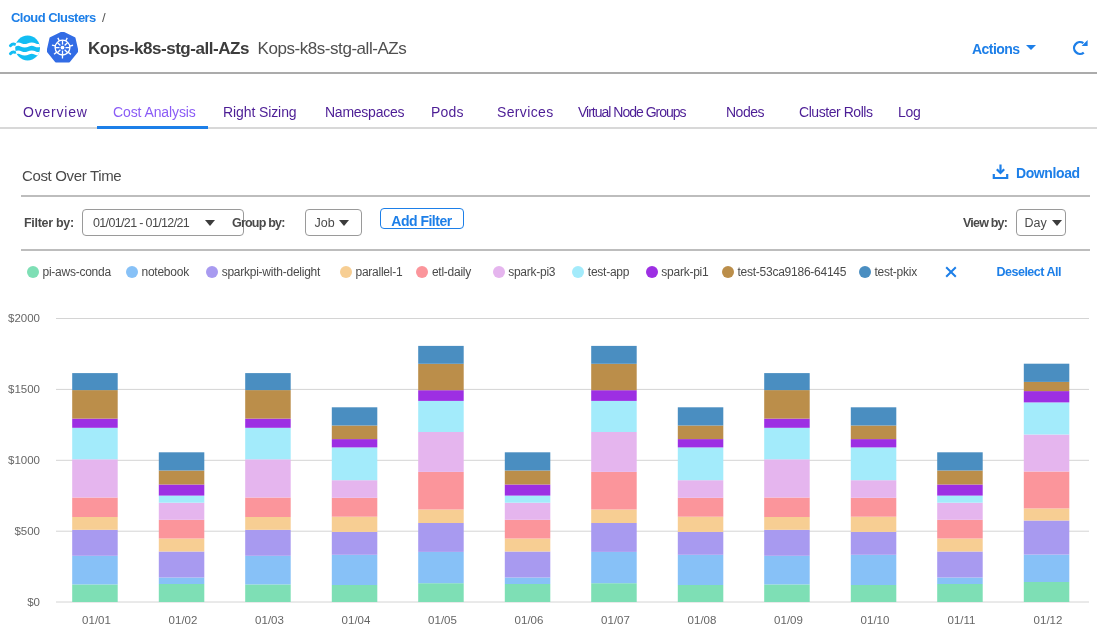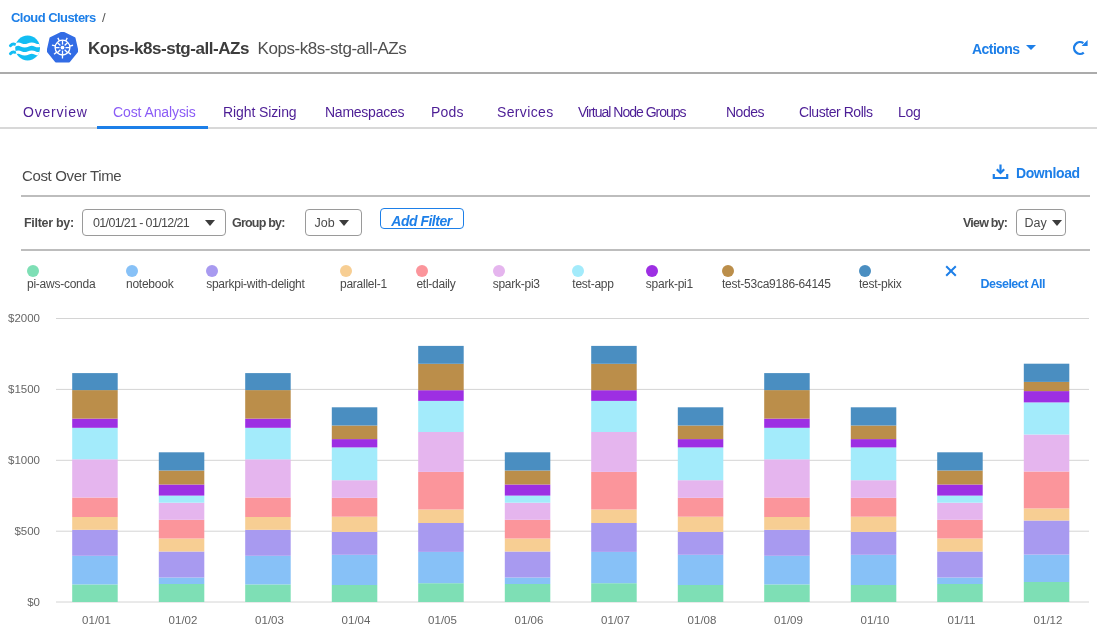--- a/index.html
+++ b/index.html
@@ -17,22 +17,22 @@
 .tab.active { color:#8b5cf6; }
 .tabline { left:97px; top:125.8px; width:111px; height:2.8px; background:#1D7FE8; }
 .costtitle { left:22px; top:166.5px; font-size:15px; letter-spacing:-0.35px; font-weight:400; color:#4A4A4A; }
 .download { left:1016px; top:165px; font-size:14px; letter-spacing:-0.4px; font-weight:700; color:#1D7FE8; }
 .sdiv1 { left:21px; top:194.8px; width:1069px; height:2px; background:#BDBDBD; }
 .sdiv2 { left:21px; top:248.7px; width:1069px; height:2px; background:#BDBDBD; }
 .flabel { position:absolute; font-size:12.5px; font-weight:700; color:#4A4A4A; top:216px; }
 .dd { position:absolute; top:208.5px; height:27px; border:1px solid #9A9A9A; border-radius:4px; background:#fff; font-size:12.5px; color:#4A4A4A; }
 .ddtext { position:absolute; top:6.5px; white-space:nowrap; }
 .ddcaret { position:absolute; width:0; height:0; border-left:5.5px solid transparent; border-right:5.5px solid transparent; border-top:6px solid #3C3C3C; top:10.5px; }
-.addfilter { position:absolute; left:379.5px; top:207.5px; width:84px; height:21px; border:1.5px solid #1D7FE8; border-radius:4px; background:#fff; color:#1D7FE8; font-size:14px; letter-spacing:-0.5px; font-weight:700; text-align:center; line-height:24.5px;font-style:italic; }
-.litem { position:absolute; top:264.5px; display:flex; align-items:flex-start;flex-direction:column; }
+.addfilter { position:absolute; left:379.5px; top:207.5px; width:84px; height:21px; border:1.5px solid #1D7FE8; border-radius:4px; background:#fff; color:#1D7FE8; font-size:14px; letter-spacing:-0.5px; font-weight:700; text-align:center; line-height:24.5px; }
+.litem { position:absolute; top:264.5px; display:flex; align-items:center; }
 .ldot { width:12px; height:12px; border-radius:50%; display:inline-block; margin-right:3.5px; flex:none; }
 .ltxt { font-size:12px; letter-spacing:-0.25px; color:#4A4A4A; white-space:nowrap; }
 .deseltxt { color:#1D7FE8; font-size:12.5px; letter-spacing:-0.5px; font-weight:700;margin-left:36px; }
 </style>
 </head>
 <body>
 <div class="abs breadcrumb">Cloud Clusters <span class="slash">&nbsp;/</span></div>
 <svg style="position:absolute;left:8px;top:34px" width="36" height="28" viewBox="0 0 36 28">
 <circle cx="19.6" cy="14" r="12.4" fill="#12BDF3"></circle>
 <defs>
@@ -93,21 +93,21 @@
 <div class="abs tabline"></div>
 <div class="abs costtitle">Cost Over Time</div>
 <svg style="position:absolute;left:992px;top:163px" width="17" height="17" viewBox="0 0 17 17" fill="none" stroke="#1D7FE8">
 <path d="M8.5 1.5 V9.5" stroke-width="2.2"></path>
 <path d="M4.8 6.2 L8.5 10 L12.2 6.2" stroke-width="2.2" fill="none"></path>
 <path d="M1.8 11 V15 H15.2 V11" stroke-width="2.2"></path>
 </svg>
 <div class="abs download">Download</div>
 <div class="abs sdiv1"></div>
 <div class="flabel" style="left:24px;letter-spacing:-0.3px">Filter by:</div>
-<div class="dd" style="left:82px;width:144px">
+<div class="dd" style="left:82px;width:162px">
     <span class="ddtext" style="left:10px;letter-spacing:-0.65px">01/01/21 - 01/12/21</span>
     <span class="ddcaret" style="left:122px"></span>
   </div>
 <div class="flabel" style="left:232px;letter-spacing:-0.8px">Group by:</div>
 <div class="dd" style="left:304.5px;width:57.5px">
     <span class="ddtext" style="left:9px">Job</span>
     <span class="ddcaret" style="left:33.5px"></span>
   </div>
 <div class="addfilter">Add Filter</div>
 <div class="flabel" style="left:963px;letter-spacing:-0.8px">View by:</div>

